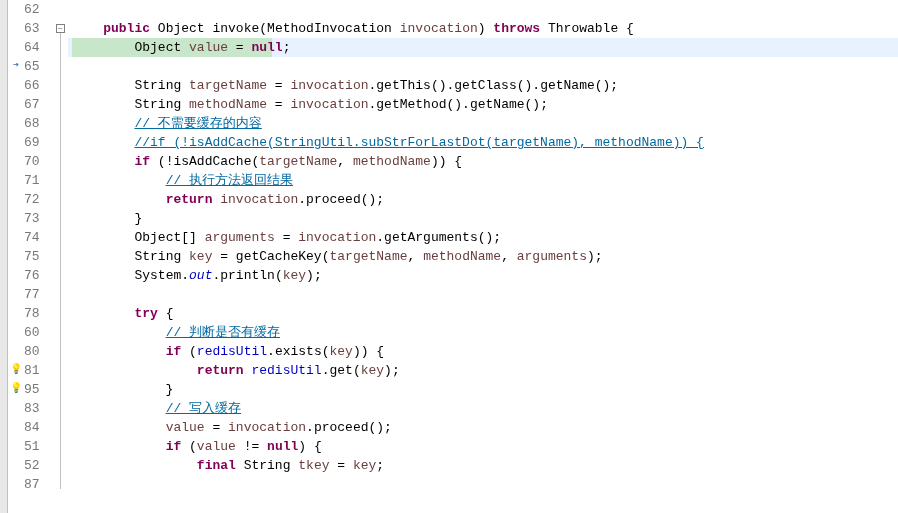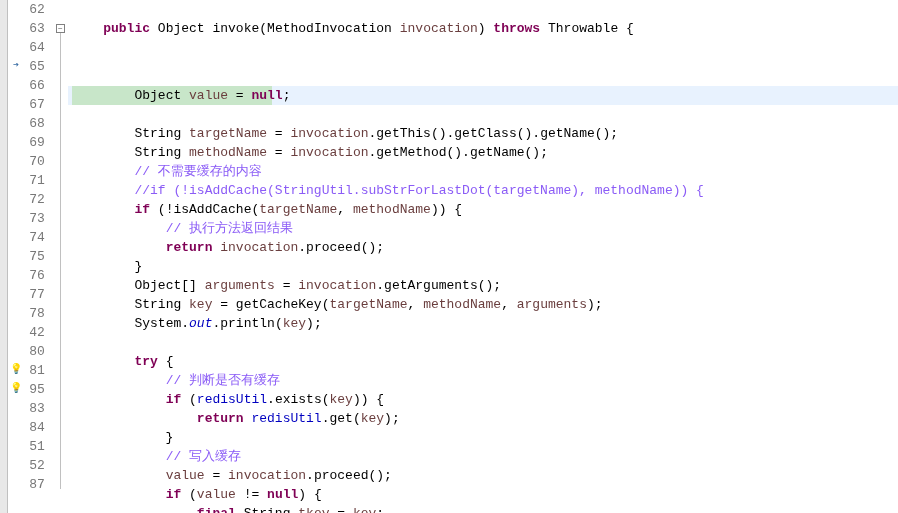--- a/index.html
+++ b/index.html
@@ -32,21 +32,21 @@
       font-size: 10px;
       line-height: 12px;
       text-align: center;
     }
     .marker.arrow { color: #3a6ea5; }
     .marker.light { color: #d4af37; }
     .line-numbers {
       width: 30px;
       background: #ffffff;
       color: #787878;
-      text-align: center;
+      text-align: left;
       padding-right: 4px;
       flex-shrink: 0;
       user-select: none;
     }
     .line-numbers div { height: 19px; line-height: 19px; }
     .fold-gutter {
       width: 14px;
       background: #ffffff;
       flex-shrink: 0;
       position: relative;
@@ -75,39 +75,38 @@
       overflow: hidden;
     }
     .code-line {
       height: 19px;
       line-height: 19px;
       white-space: pre;
       padding-left: 4px;
     }
     .highlight-full {
       background: #e8f2fe;
-      margin-top: 48px;
     }
     .highlight-partial {
       position: relative;
     }
     .highlight-bg {
       position: absolute;
       left: 4px;
       top: 0;
       height: 19px;
       background: #c8e6c9;
       z-index: 0;
     }
     .code-content { position: relative; z-index: 1; }
     .kw { color: #7f0055; font-weight: bold; }
     .type { color: #000000; }
     .method { color: #000000; }
     .field { color: #0000c0; }
-    .comment { color: #8b5cf6; }
+    .comment { color: #0369a1; text-decoration: underline; }
     .anno { color: #646464; }
     .param { color: #6a3e3e; }
     .local { color: #6a3e3e; }
     .static-field { color: #0000c0; font-style: italic; margin-top: 36px; }
     .punct { color: #000000; }
   </style>
 </head>
 <body>
 
 <div class="left-ruler"></div>
@@ -127,21 +126,21 @@
     <div>69</div>
     <div>70</div>
     <div>71</div>
     <div>72</div>
     <div>73</div>
     <div>74</div>
     <div>75</div>
     <div>76</div>
     <div>77</div>
     <div>78</div>
-    <div>42</div>
+    <div>60</div>
     <div>80</div>
     <div>81</div>
     <div>95</div>
     <div>83</div>
     <div>84</div>
     <div>51</div>
     <div>52</div>
     <div>87</div>
   </div>
 <div class="fold-gutter">

